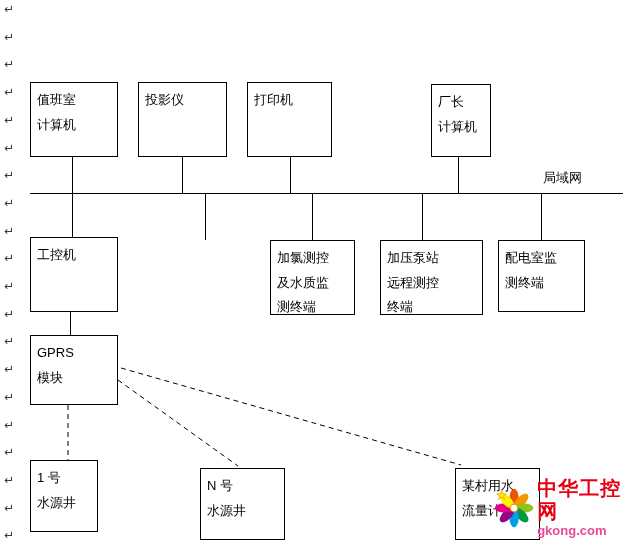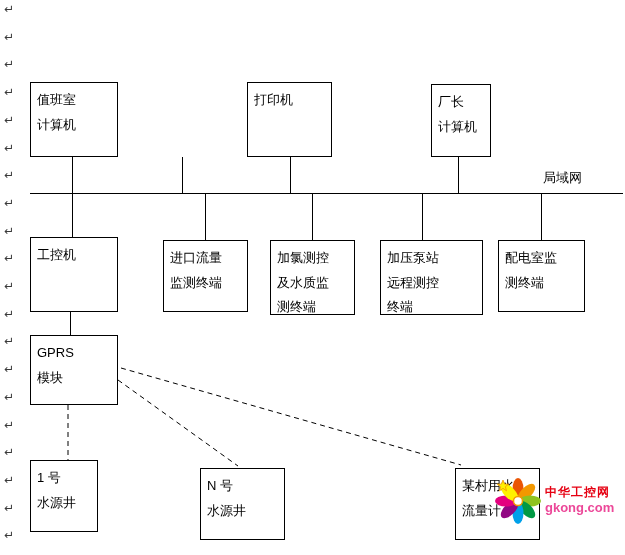--- a/index.html
+++ b/index.html
@@ -33,21 +33,21 @@
   }
   .lan-label{
     position:absolute;left:543px;top:169px;
     font-size:13px;color:#000;
   }
   .watermark{
     position:absolute;left:494px;top:477px;
     display:flex;align-items:center;gap:3px;
   }
   .wm-text{display:flex;flex-direction:column;line-height:1.15;}
-  .wm-site{font-size:12px;font-weight:bold;color:#e60012;letter-spacing:1px;}
+  .wm-site{font-size:20px;font-weight:bold;color:#e60012;letter-spacing:1px;}
   .wm-domain{font-size:13px;font-weight:bold;color:#ec4899;margin-top:1px;}
 </style>
 </head>
 <body>
 
 <div class="canvas">
 
   <div class="para-marks">↵
 ↵
 ↵
@@ -90,34 +90,33 @@
     <line x1="118" y1="380" x2="238" y2="466" stroke="#000" stroke-width="1" stroke-dasharray="5 4" shape-rendering="auto"></line>
     <line x1="121" y1="368" x2="461" y2="465" stroke="#000" stroke-width="1" stroke-dasharray="5 4" shape-rendering="auto"></line>
   </svg>
 
   <div class="lan-label">局域网</div>
 
   <div class="node" style="left:30px;top:82px;width:88px;height:75px">
     <span class="node-label">值班室
 计算机</span>
   </div>
+  <div class="node" style="left:138px;top:82px;width:89px;height:75px">
+    <span class="node-label">投影仪</span>
+  </div>
   <div class="node" style="left:247px;top:82px;width:85px;height:75px">
     <span class="node-label">打印机</span>
   </div>
   <div class="node" style="left:431px;top:84px;width:60px;height:73px">
     <span class="node-label">厂长
 计算机</span>
   </div>
 
   <div class="node" style="left:30px;top:237px;width:88px;height:75px">
     <span class="node-label">工控机</span>
-  </div>
-  <div class="node" style="left:163px;top:240px;width:85px;height:72px">
-    <span class="node-label">进口流量
-监测终端</span>
   </div>
   <div class="node" style="left:270px;top:240px;width:85px;height:75px">
     <span class="node-label">加氯测控
 及水质监
 测终端</span>
   </div>
   <div class="node" style="left:380px;top:240px;width:103px;height:75px">
     <span class="node-label">加压泵站
 远程测控
 终端</span>

